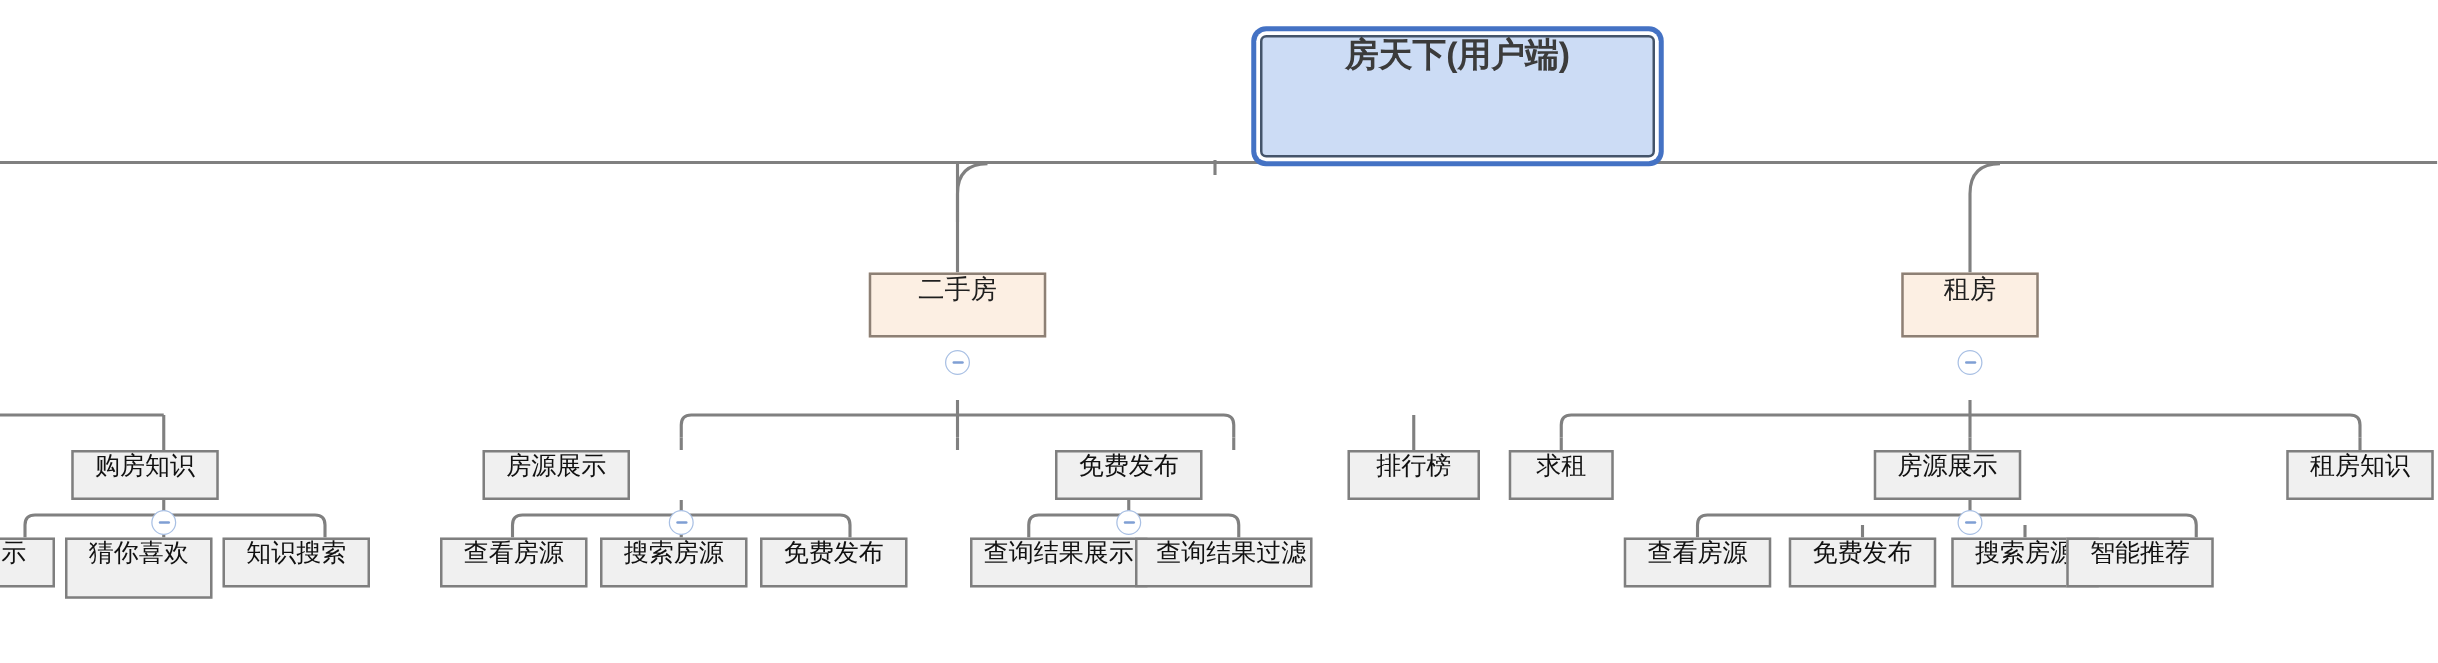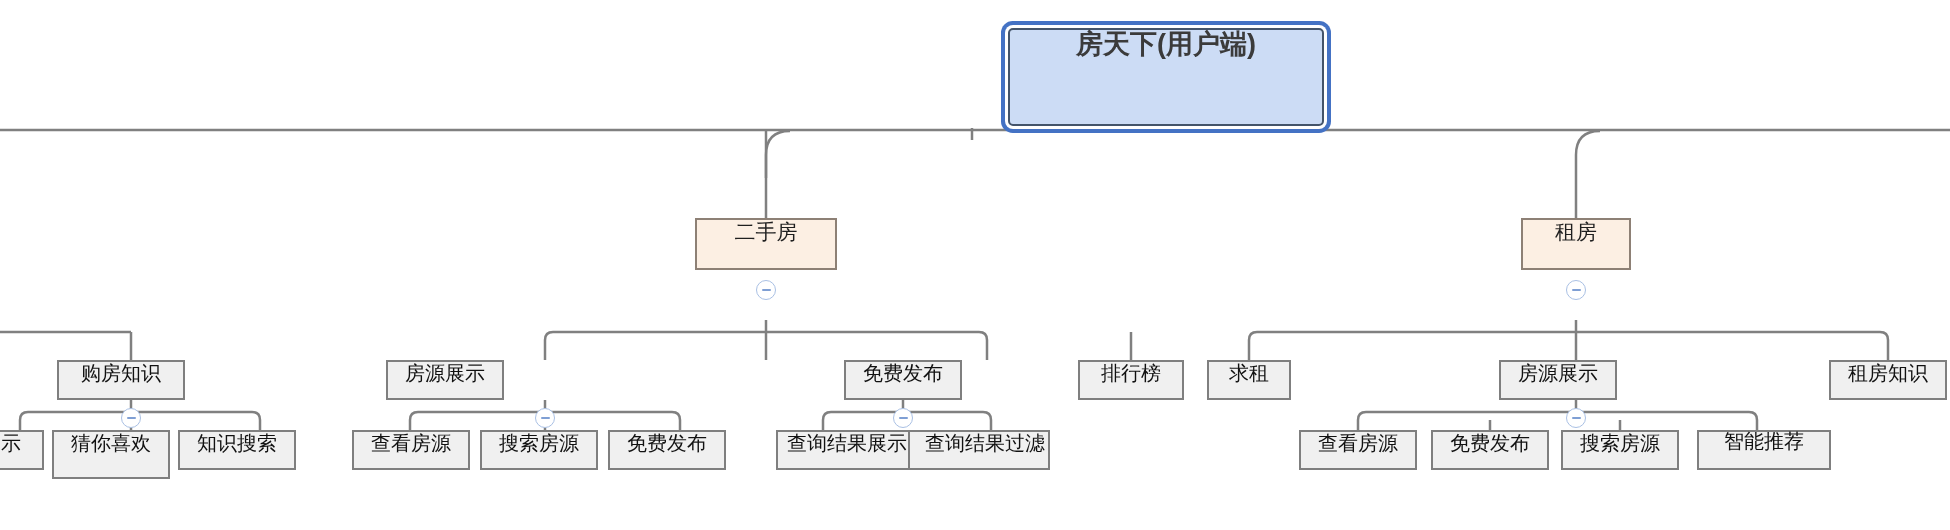--- a/index.html
+++ b/index.html
@@ -158,21 +158,21 @@
     <span class="bar"></span>
   </div>
 
   <div class="node lvl1" style="left:1521px; top:218px; width:110px; height:52px;">
     <span>租房</span>
   </div>
   <div class="toggle" style="left:1566px; top:280px;">
     <span class="bar"></span>
   </div>
 
-  <div class="node lvl2" style="left:57px; top:360px; width:128px; height:40px;">
+  <div class="node lvl2" style="left:57px; top:360px; width:118px; height:40px;">
     <span>购房知识</span>
   </div>
   <div class="toggle" style="left:121px; top:408px;">
     <span class="bar"></span>
   </div>
 
   <div class="node lvl2" style="left:386px; top:360px; width:118px; height:40px;">
     <span>房源展示</span>
   </div>
   <div class="toggle" style="left:535px; top:408px;">
@@ -234,17 +234,17 @@
 
   <div class="node lvl3" style="left:1299px; top:430px; width:118px; height:40px;">
     <span>查看房源</span>
   </div>
   <div class="node lvl3" style="left:1431px; top:430px; width:118px; height:40px;">
     <span>免费发布</span>
   </div>
   <div class="node lvl3" style="left:1561px; top:430px; width:118px; height:40px;">
     <span>搜索房源</span>
   </div>
-  <div class="node lvl3" style="left:1697px; top:430px; width:134px; height:40px;font-family:Liberation Mono, monospace;">
+  <div class="node lvl3" style="left:1653px; top:430px; width:118px; height:40px;">
     <span>智能推荐</span>
   </div>
 
 </div>
 
 </body></html>

